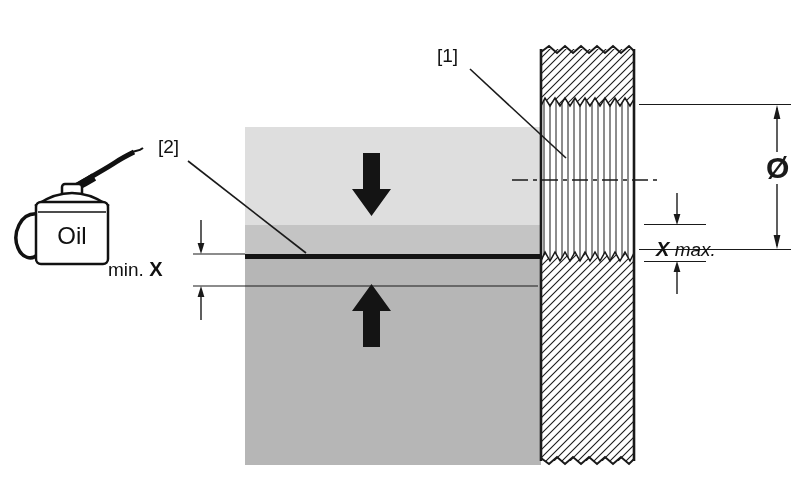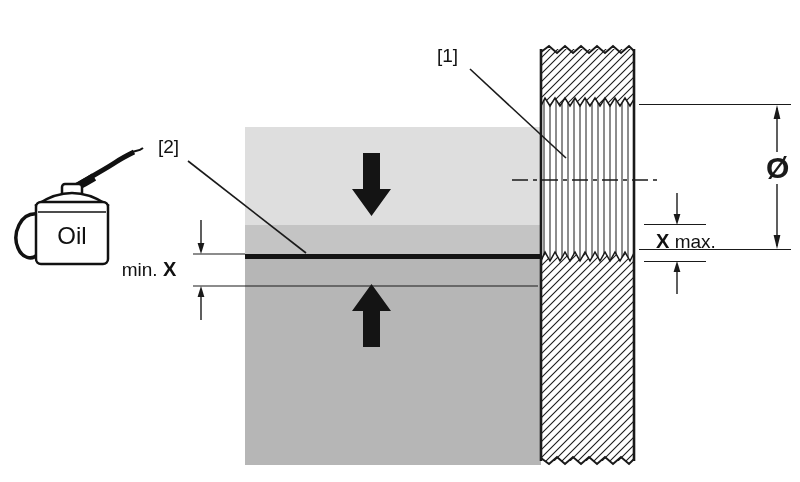--- a/index.html
+++ b/index.html
@@ -115,25 +115,25 @@
     <g>
       <line x1="777" y1="108" x2="777" y2="246" stroke="#1a1a1a" stroke-width="1.4"></line>
       <polygon points="777,105 773.6,119 780.4,119" fill="#1a1a1a"></polygon>
       <polygon points="777,249 773.6,235 780.4,235" fill="#1a1a1a"></polygon>
     </g>
   </svg>
 
   <div class="label" style="left:437px; top:46px;">[1]</div>
   <div class="label" style="left:158px; top:137px;">[2]</div>
 
-  <div class="label" style="left:108px; top:258px; width:82px; text-align:center;">
+  <div class="label" style="left:108px; top:258px; width:82px; text-align:left;">
     <span>min.</span>
     <span class="bold">X</span>
   </div>
 
-  <div class="label" style="left:656px; top:230px;">
+  <div class="label" style="left:656px; top:238px;font-style:italic;">
     <span class="bold">X</span>
     <span>max.</span>
   </div>
 
   <div class="dia-label" style="left:763px; top:152px;">Ø</div>
 
 </div>
 
 </body></html>

